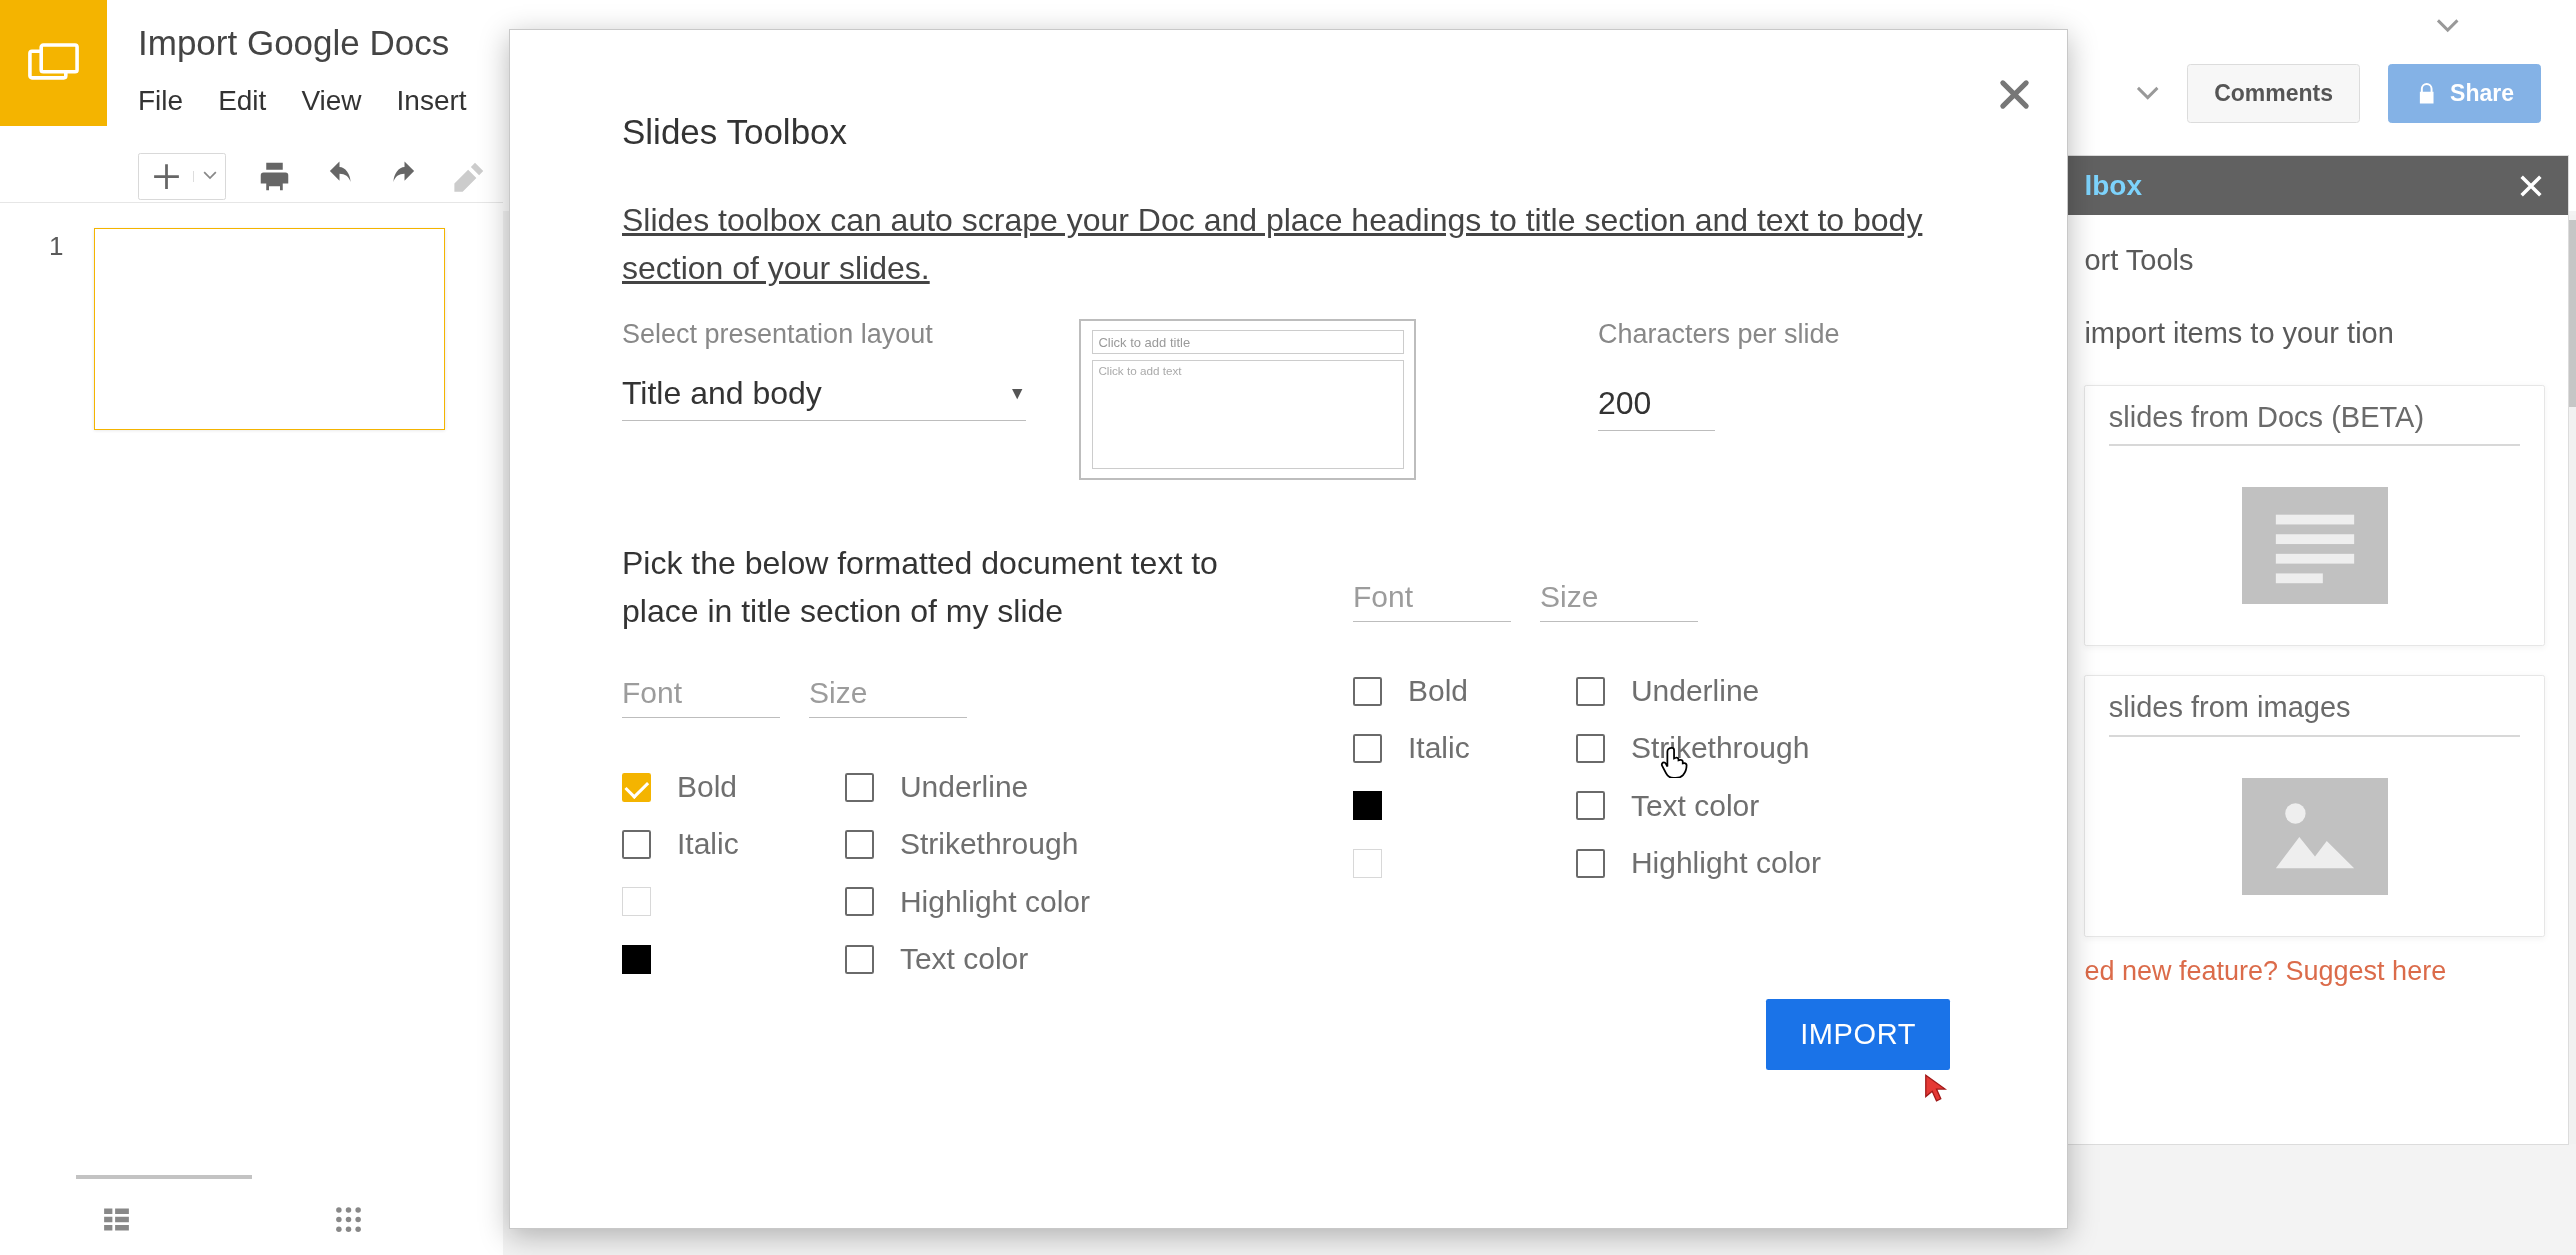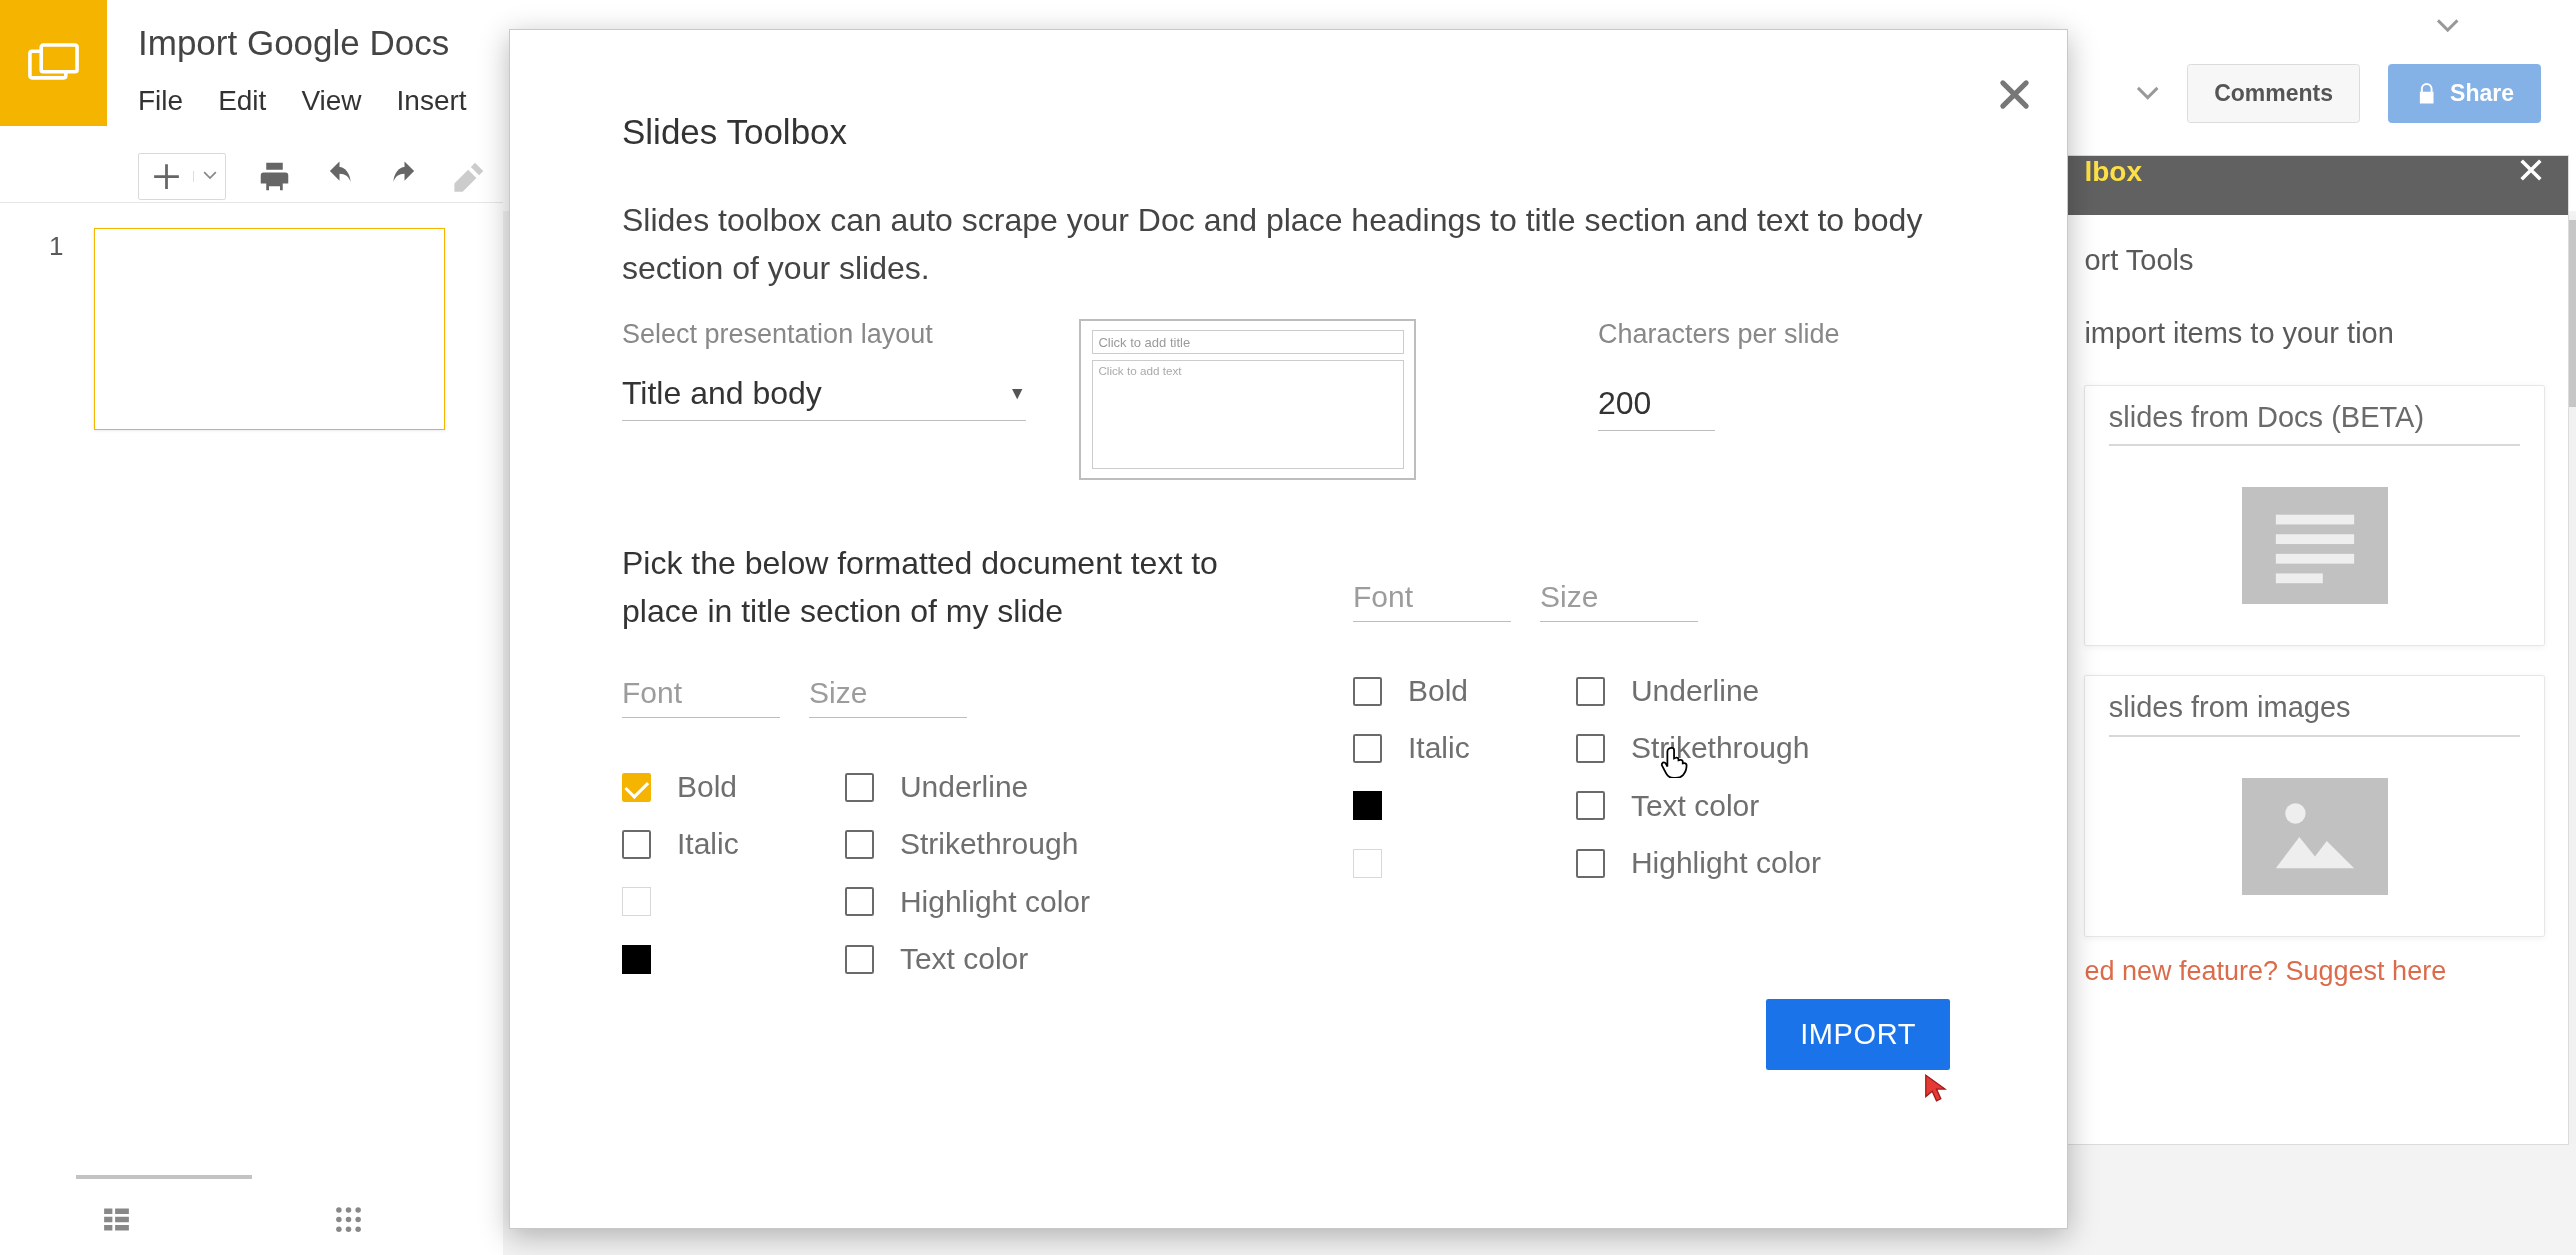--- a/index.html
+++ b/index.html
@@ -66,21 +66,21 @@
   
   .canvas-back {
     position:absolute; left:503px; top:211px; right:0; bottom:0; background:#f3f3f3;
   }
 
   
   .side-panel {
     position:absolute; right:7px; top:155px; width:509px; bottom:111px; background:#fff; border:0.6px solid #dcdcdc;
   }
   .side-panel-hdr {
-    background:#616161; color:#fde047; height:59px; display:flex; align-items:flex-start; justify-content:space-between; padding:0 23.4px; font-size:28px; font-weight:600;
+    background:#616161; color:#7dd3fc; height:59px; display:flex; align-items:center; justify-content:space-between; padding:0 23.4px; font-size:28px; font-weight:600;
   }
   .side-close { width:28px; height:28px; fill:#fff; cursor:pointer; }
   .side-body { padding:29px 23.4px; color:#5a5a5a; font-size:29px; }
   .side-sub { margin-top:35px; line-height:1.5; }
   .card {
     border:0.6px solid #e6e6e6; border-radius:2.3px; padding:15px 23.4px 41px 23.4px; margin-top:29px; box-shadow:0 1.2px 5.9px rgba(0,0,0,.05);
   }
   .card-title { color:#6a6a6a; font-size:29px; }
   .card-underline { height:2.3px; background:#d8d8d8; margin-top:10.5px; }
   .card-icon { margin:41px auto 0; width:146px; height:117px; background:#c1c1c1; display:flex; align-items:center; justify-content:center; }
@@ -98,21 +98,21 @@
   
   .modal {
     position:absolute; left:509px; top:29px; width:1559px; height:1200px; background:#fff; border:0.6px solid #c8c8c8; box-shadow:0 7px 28px rgba(0,0,0,.28);
     z-index:50; padding:0;
   }
   .modal-inner { padding:82px 100px 47px 112px; position:relative; height:100%; }
   .modal-close {
     position:absolute; right:35px; top:47px; width:35px; height:35px; color:#777; cursor:pointer;
   }
   .modal-title { font-size:35px; color:#333; }
-  .modal-desc { font-size:32px; color:#444; margin-top:44px; line-height:1.5; max-width:1317px; }
+  .modal-desc { font-size:32px; color:#444; margin-top:44px; line-height:1.5; max-width:1317px;text-decoration:underline; }
   .form-row { display:flex; gap:53px; margin-top:27px; align-items:flex-start; }
   .form-col { display:flex; flex-direction:column; }
   .form-label { font-size:27px; color:#888; }
   .sel {
     margin-top:25px; width:404px; font-size:32px; color:#333; border:none; border-bottom:1.2px solid #bdbdbd; background:transparent; padding-bottom:8.2px;
     display:flex; justify-content:space-between; align-items:center;
   }
   .sel .chev { font-size:17.6px; color:#555; }
   .layout-thumb {
     width:337px; height:161px; border:2.3px solid #bdbdbd; padding:9.4px 10.5px; display:flex; flex-direction:column; gap:5.9px;

